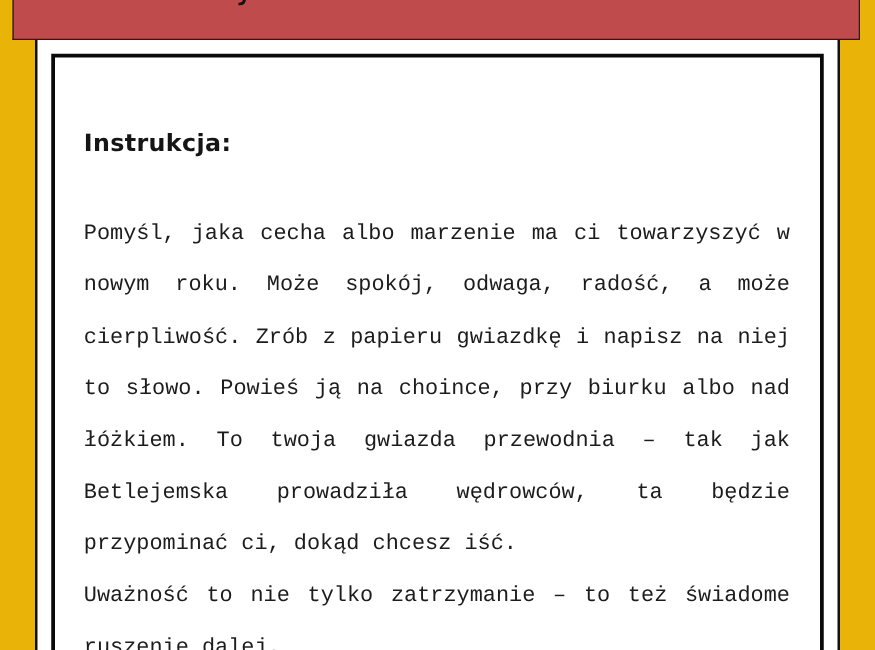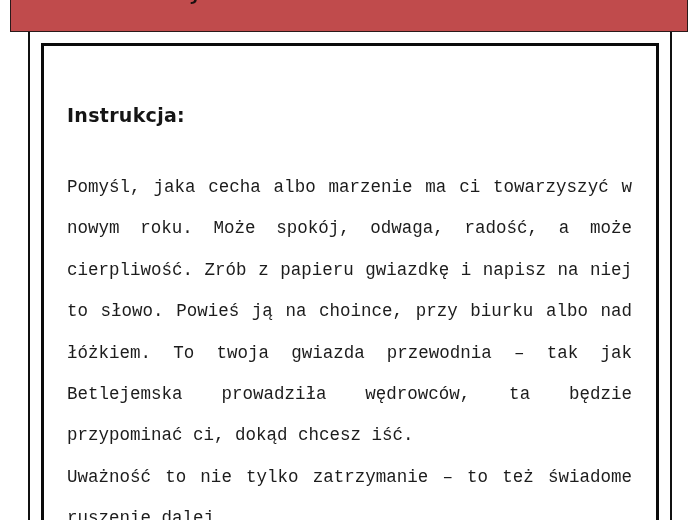--- a/index.html
+++ b/index.html
@@ -8,21 +8,21 @@
       width: 700px;
       height: 520px;
       overflow: hidden;
       background: #84ae98;
     }
     .page {
       position: relative;
       width: 700px;
       height: 520px;
       overflow: hidden;
-      background: #ffffff;
+      background: #eab308;
     }
     .white-panel {
       position: absolute;
       left: 28px;
       top: 20px;
       width: 640px;
       height: 560px;
       background: #ffffff;
       border-left: 2px solid #111;
       border-right: 2px solid #111;

